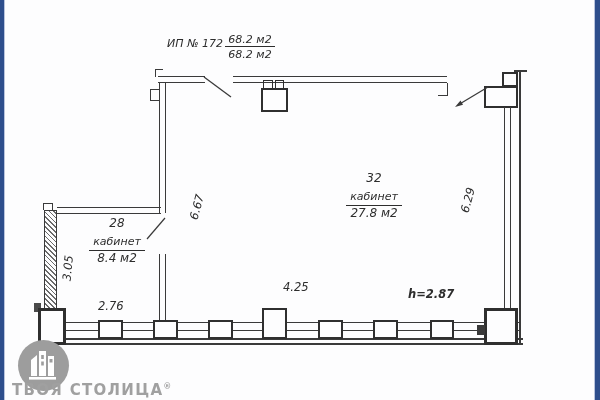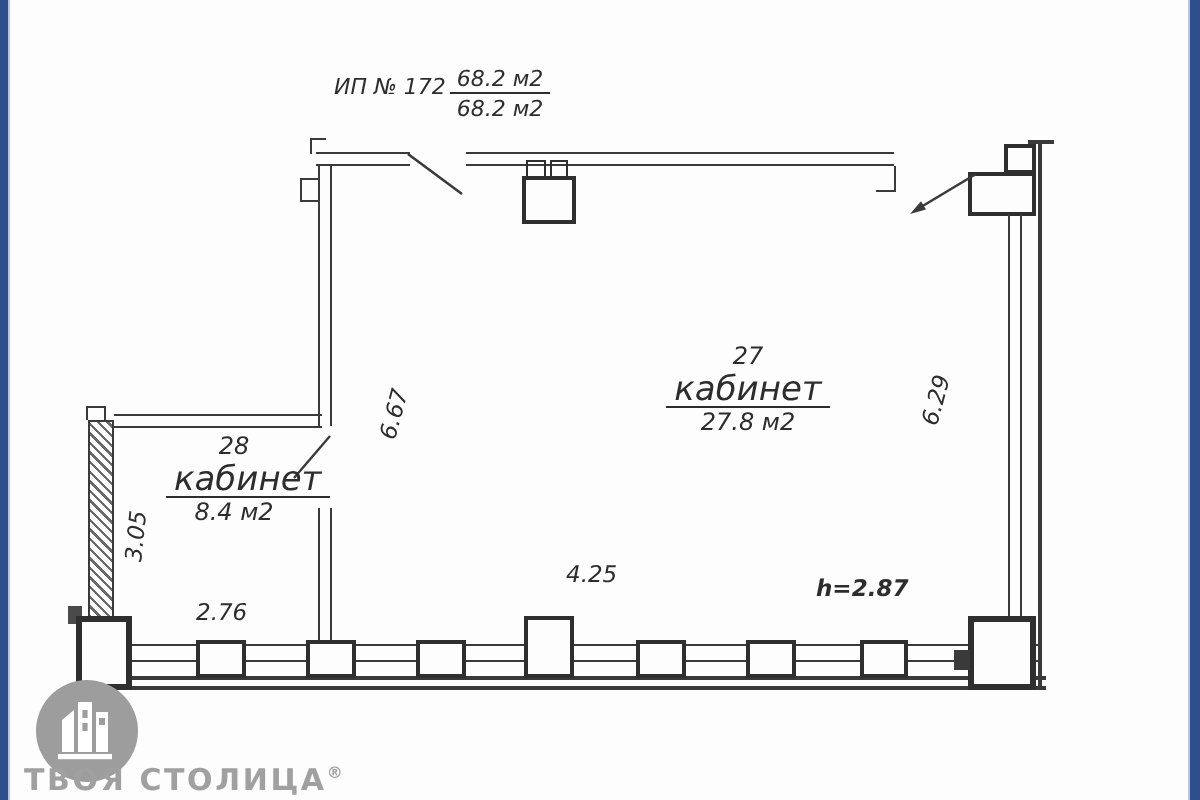--- a/index.html
+++ b/index.html
@@ -15,21 +15,21 @@
   .ln{background:#3a3a3a;}
   .box{border:2.3px solid #2f2f2f;background:#fdfdfe;}
   .thick{border-width:3.4px;}
   .hatch{background:repeating-linear-gradient(45deg,transparent 0 2.2px,#6a6a6a 2.2px 3.4px);}
   .txt{position:absolute;color:#2d2d2d;font-style:italic;white-space:nowrap;}
   .dim{font-size:11.5px;}
   .rot{transform:rotate(-75deg);}
   .rot90{transform:rotate(-84deg);}
   .roomlbl{position:absolute;text-align:center;color:#2d2d2d;font-style:italic;}
   .roomlbl .num{font-size:12px;line-height:13px;}
-  .roomlbl .nm{display:inline-block;font-size:17px;line-height:14px;
+  .roomlbl .nm{display:inline-block;font-size:11px;line-height:14px;
                border-bottom:1.2px solid #2d2d2d;padding:0 4px 1px;}
   .roomlbl .ar{font-size:12px;line-height:15px;}
   .fracline{position:absolute;height:1.3px;background:#2d2d2d;}
   .hdr{font-size:11px;}
   .ctr{text-align:center;}
   svg.overlay{position:absolute;left:0;top:0;pointer-events:none;}
   .logo-circle{position:absolute;left:18px;top:340px;width:51px;height:51px;
                border-radius:50%;background:#9d9d9d;}
   .brand{position:absolute;left:12px;top:381px;font-weight:bold;font-size:15px;
          letter-spacing:1.3px;color:#a0a0a0;font-style:normal;text-align:center;}
@@ -94,21 +94,21 @@
       <line x1="147" y1="239" x2="165" y2="218" stroke="#3a3a3a" stroke-width="1.2"></line>
     </svg>
   </div>
 
   <div class="txt hdr" style="left:167px;top:37px;">ИП № 172</div>
   <div class="txt hdr ctr" style="left:226px;top:33px;width:48px;">68.2 м2</div>
   <div class="fracline" style="left:225px;top:46px;width:50px;"></div>
   <div class="txt hdr ctr" style="left:226px;top:48px;width:48px;">68.2 м2</div>
 
   <div class="roomlbl" style="left:332px;top:172px;width:84px;">
-    <div class="num">27</div>
+    <div class="num">32</div>
     <div><span class="nm">кабинет</span></div>
     <div class="ar">27.8 м2</div>
   </div>
 
   <div class="roomlbl" style="left:83px;top:217px;width:68px;">
     <div class="num">28</div>
     <div><span class="nm">кабинет</span></div>
     <div class="ar">8.4 м2</div>
   </div>
 

